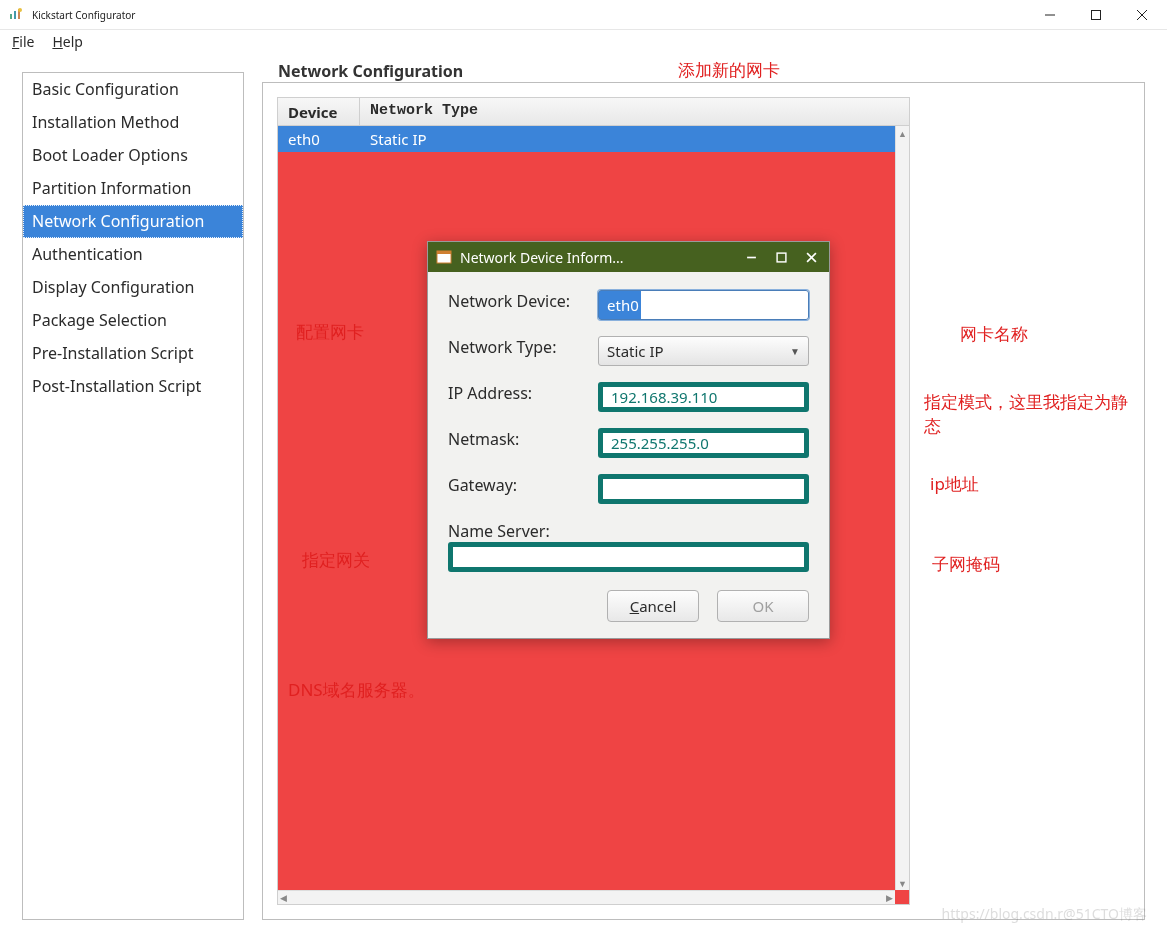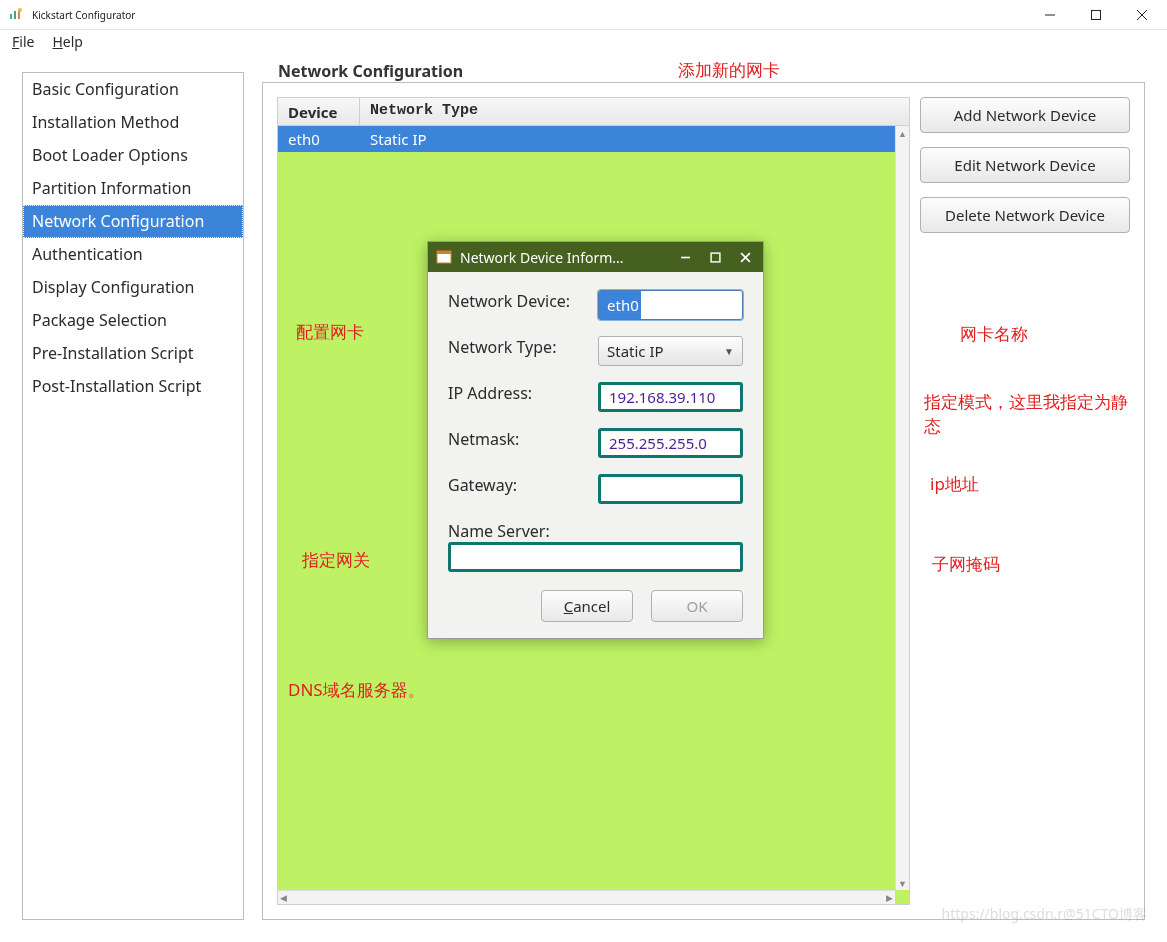--- a/index.html
+++ b/index.html
@@ -15,45 +15,45 @@
   .menubar .menuitem { padding:2px 12px 2px 6px; }
   .menubar .menuitem u { text-decoration:underline; }
   
   .main { position:relative; padding:18px 22px 22px 22px; display:flex; gap:18px; height:calc(942px - 54px); }
   .sidebar { width:222px; border:1px solid #bdbdbd; background:#fff; display:flex; flex-direction:column; }
   .sidebar-item { padding:4px 8px 5px 8px; font-size:16px; color:#2b2b2b; cursor:default; border:1px solid transparent; }
   .sidebar-item.selected { background:#3b84d9; color:#fff; border:1px dotted rgba(255,255,255,0.9); }
   .content-area { flex:1; position:relative; }
   .fieldset-label { position:absolute; top:-12px; left:10px; background:#fff; padding:0 6px; font-weight:bold; font-size:16px; color:#333; }
   .content-panel { position:absolute; top:10px; left:0; right:0; bottom:0; border:1px solid #bdbdbd; padding:14px 14px 14px 14px; background:#fff; }
-  .table-region { position:absolute; top:14px; left:14px; right:234px; bottom:14px; border:1px solid #cfcfcf; background:#bef264; }
+  .table-region { position:absolute; top:14px; left:14px; right:234px; bottom:14px; border:1px solid #cfcfcf; background:#ef4444; }
   .table-header { display:flex; height:28px; background:linear-gradient(#f7f7f7,#e8e8e8); border-bottom:1px solid #cfcfcf; }
   .table-header .th { padding:4px 10px; font-weight:bold; font-size:15px; color:#2b2b2b; border-right:1px solid #cfcfcf; }
   .table-header .th:first-child { width:82px; }
   .table-row { display:flex; height:26px; background:#3b84d9; color:#fff; font-size:15px; }
   .table-row .td { padding:3px 10px; }
   .table-row .td:first-child { width:82px; }
   .sidebuttons { position:absolute; top:14px; right:14px; width:210px; display:flex; flex-direction:column; gap:14px; }
   .btn { height:36px; border:1px solid #b1b1b1; border-radius:4px; background:linear-gradient(#fdfdfd,#e8e8e8); font-size:15px; color:#2b2b2b; display:flex; align-items:center; justify-content:center; cursor:default; }
   
   .vscroll { position:absolute; top:28px; right:0; bottom:14px; width:14px; background:#f3f3f3; border-left:1px solid #ddd; }
   .vscroll .arrow { height:14px; display:flex; align-items:center; justify-content:center; color:#888; font-size:9px; }
   .hscroll { position:absolute; left:0; bottom:0; right:14px; height:14px; background:#f3f3f3; border-top:1px solid #ddd; display:flex; align-items:center; justify-content:space-between; color:#888; font-size:9px; padding:0 2px; }
   
-  .dialog { position:absolute; left:427px; top:241px; width:337px; background:#f2f2f0; border:1px solid #9a9a9a; box-shadow:0 3px 14px rgba(0,0,0,0.3); }
+  .dialog { position:absolute; left:427px; top:241px; width:403px; background:#f2f2f0; border:1px solid #9a9a9a; box-shadow:0 3px 14px rgba(0,0,0,0.3); }
   .dialog-titlebar { height:30px; background:#46611f; display:flex; align-items:center; padding:0 6px 0 8px; color:#fff; font-size:14px; }
   .dialog-titlebar .dlgicon { width:16px; height:16px; margin-right:8px; }
   .dialog-titlebar .title { flex:1; color:#fff; }
   .tbicon { width:24px; height:24px; display:flex; align-items:center; justify-content:center; color:#eee; margin-left:6px; }
   .tbicon svg { width:11px; height:11px; }
   .dialog-body { padding:18px 20px 16px 20px; }
   .form-row { display:flex; margin-bottom:16px; }
   .form-row label { width:150px; font-size:16px; color:#2b2b2b; text-align:left; }
   .form-row .ctrl { flex:1; }
-  .input { width:100%; height:30px; border:3px solid #0f766e; border-radius:3px; background:#fff; font-size:15px; padding:3px 8px; color:#4c1d95; font-family:inherit; }
+  .input { width:100%; height:30px; border:5px solid #0f766e; border-radius:3px; background:#fff; font-size:15px; padding:3px 8px; color:#0f766e; font-family:inherit; }
   .input.focused { border:1px solid #4a7db8; box-shadow:0 0 0 1px #8ab1dd; }
   .input.sel::selection { background:#3b84d9; color:#fff; }
   .select { width:100%; height:30px; border:1px solid #b1b1b1; border-radius:3px; background:linear-gradient(#fdfdfd,#e4e4e4); font-size:15px; padding:3px 8px; display:flex; align-items:center; justify-content:space-between; color:#2b2b2b; }
   .dialog-buttons { display:flex; justify-content:flex-end; gap:18px; padding-top:6px; }
   .dialog-buttons .btn { width:92px; height:32px; }
   .btn.disabled { color:#a0a0a0; }
   
   .annotation { position:absolute; color:#e02020; font-size:17px; pointer-events:none; white-space:nowrap; }
   .watermark { position:absolute; right:20px; bottom:18px; font-size:14px; color:rgba(120,120,120,0.25); }
 </style>
@@ -122,25 +122,20 @@
         <div class="vscroll">
           <div class="arrow">▲</div>
           <div style="flex:1"></div>
           <div class="arrow" style="position:absolute;bottom:0;width:100%;">▼</div>
         </div>
         <div class="hscroll">
           <span>◀</span>
           <span>▶</span>
         </div>
       </div>
-      <div class="sidebuttons">
-        <div class="btn">Add Network Device</div>
-        <div class="btn">Edit Network Device</div>
-        <div class="btn">Delete Network Device</div>
-      </div>
     </div>
   </div>
 </div>
 
 <div class="dialog">
   <div class="dialog-titlebar">
     <span class="dlgicon">
       <svg viewBox="0 0 16 16">
           <rect x="1" y="2" width="14" height="12" fill="#fff" stroke="#d08030" stroke-width="1"></rect>
           <rect x="1" y="2" width="14" height="3" fill="#d08030"></rect>

